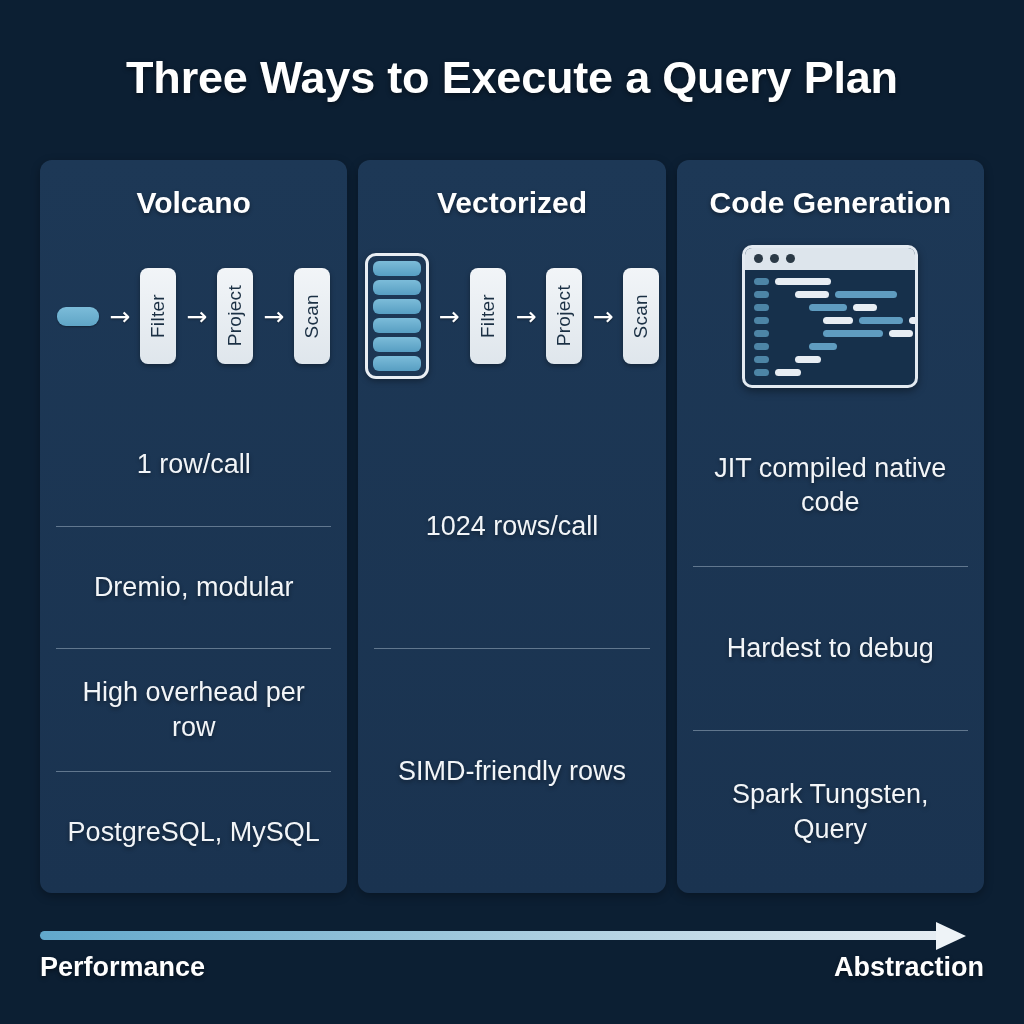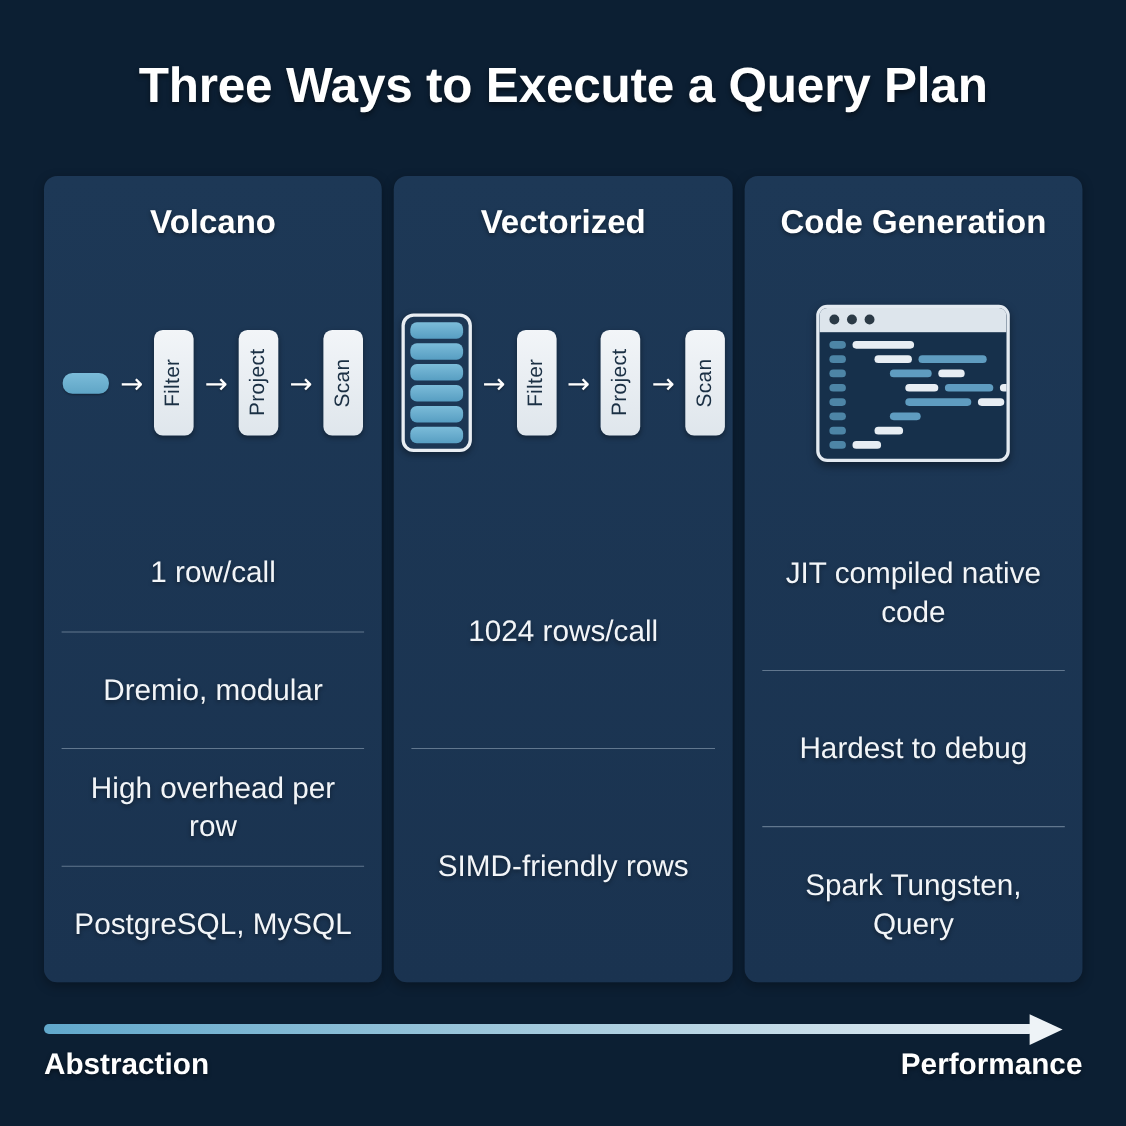--- a/index.html
+++ b/index.html
@@ -30,21 +30,20 @@
     display:flex;gap:11px;
   }
   .card{
     flex:1;
     background:linear-gradient(180deg,#1d3856 0%,#1a3350 100%);
     border-radius:12px;
     position:relative;
     box-shadow:0 3px 10px rgba(0,0,0,.30);
     display:flex;flex-direction:column;
     align-items:center;
-    gap:32px;
   }
   .card-title{
     color:#ffffff;
     font-size:30px;
     font-weight:bold;
     margin-top:26px;
     text-shadow:0 2px 4px rgba(0,0,0,.4);
     white-space:nowrap;
   }
 
@@ -295,17 +294,17 @@
       </div>
     </div>
 
   </div>
 
   <div class="axis">
     <div class="axis-bar"></div>
     <div class="axis-head"></div>
   </div>
   <div class="axis-labels">
+    <span class="axis-label">Performance</span>
     <span class="axis-label">Abstraction</span>
-    <span class="axis-label">Performance</span>
   </div>
 
 </div>
 
 </body></html>

